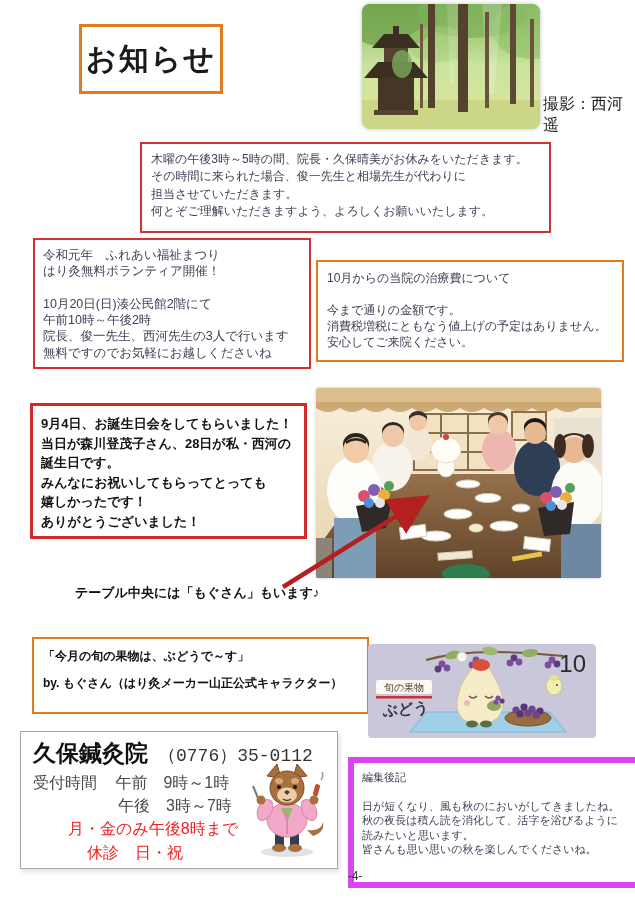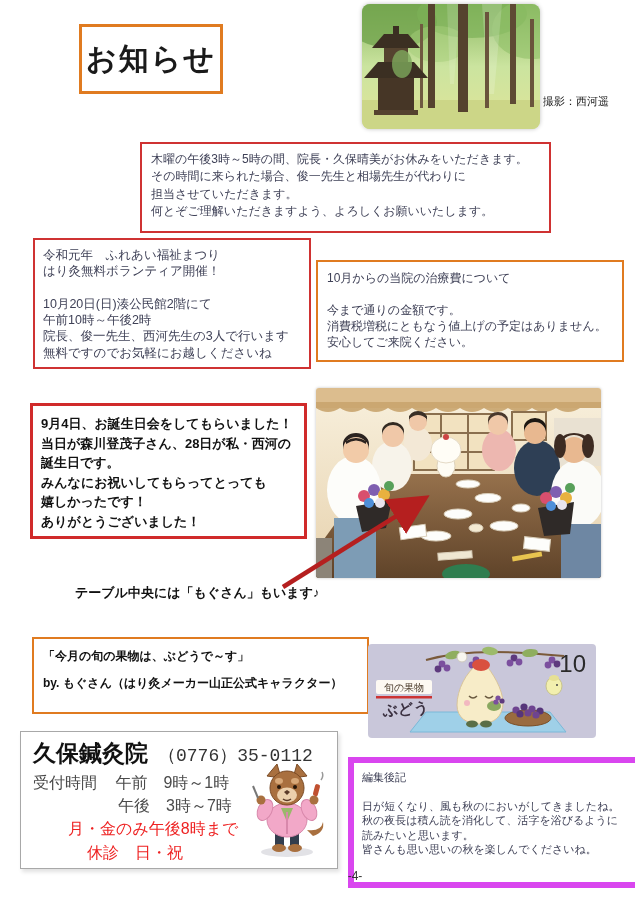--- a/index.html
+++ b/index.html
@@ -7,21 +7,21 @@
         font-family:"Liberation Sans","DejaVu Sans",sans-serif;overflow:hidden;color:#3f4157;border-radius:18px;}
   .abs{position:absolute;}
   .tline{min-height:1.3em;white-space:nowrap;}
   
   .title-box{left:79px;top:24px;width:138px;height:64px;border:3px solid #e07b20;
              display:flex;align-items:center;justify-content:center;}
   .title-box .t{font-size:30px;font-weight:bold;color:#1a1a1a;letter-spacing:2px;}
   
   .forest{left:362px;top:4px;width:178px;height:125px;border-radius:8px;overflow:hidden;
           box-shadow:0 0 4px rgba(0,0,0,.25);}
-  .credit{left:543px;top:94px;width:92px;font-size:11px;color:#1a1a1a;}
+  .credit{left:543px;top:94px;width:92px;font-size:16px;color:#1a1a1a;}
   
   .bx{background:#fff;}
   .bx-closure{left:140px;top:142px;width:393px;height:80px;border:2px solid #cf3232;
               padding:7px 5px 0 9px;font-size:12px;line-height:1.45;}
   .bx-festival{left:33px;top:238px;width:262px;height:120px;border:2px solid #cf3232;
                padding:7px 4px 0 8px;font-size:12.5px;line-height:1.3;}
   .bx-fees{left:316px;top:260px;width:291px;height:90px;border:2px solid #e07b20;
            padding:8px 4px 0 9px;font-size:12px;line-height:1.35;}
   .bx-birthday{left:30px;top:403px;width:259px;height:122px;border:3px solid #d02a2a;
                padding:8px 4px 0 8px;font-size:13px;line-height:1.5;font-weight:bold;color:#111;}

